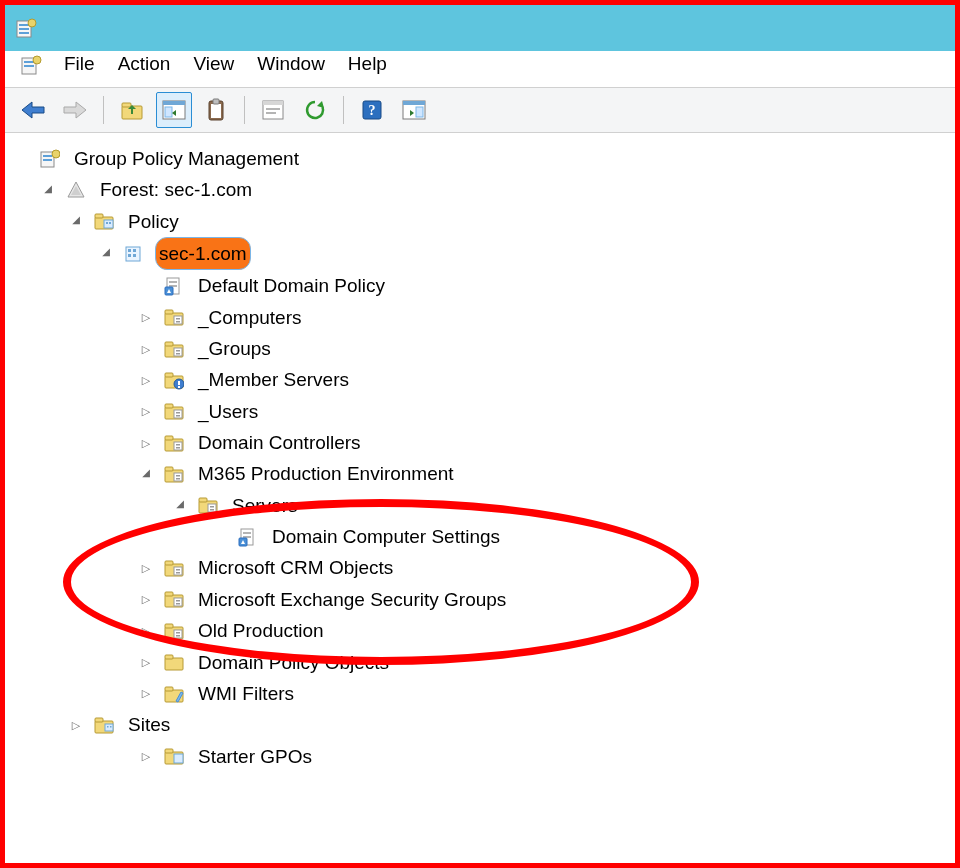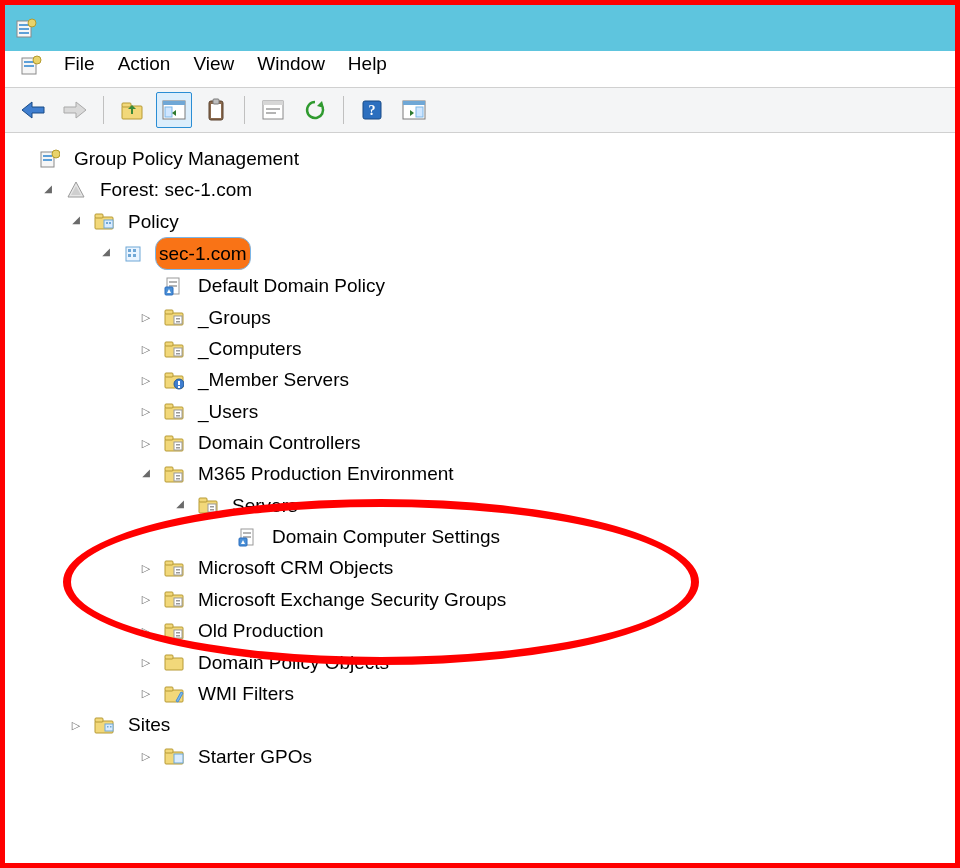--- a/index.html
+++ b/index.html
@@ -256,30 +256,30 @@
       <span class="lbl">Default Domain Policy</span>
     </div>
 
     <div class="row ind-4">
       <span class="toggle col"></span>
       <span class="ic">
           <svg width="20" height="20">
             <use href="#i-ou"></use>
           </svg>
         </span>
+      <span class="lbl">_Computers</span>
+    </div>
+    <div class="row ind-4">
+      <span class="toggle col"></span>
+      <span class="ic">
+          <svg width="20" height="20">
+            <use href="#i-ou"></use>
+          </svg>
+        </span>
       <span class="lbl">_Groups</span>
-    </div>
-    <div class="row ind-4">
-      <span class="toggle col"></span>
-      <span class="ic">
-          <svg width="20" height="20">
-            <use href="#i-ou"></use>
-          </svg>
-        </span>
-      <span class="lbl">_Computers</span>
     </div>
     <div class="row ind-4">
       <span class="toggle col"></span>
       <span class="ic">
           <svg width="20" height="20">
             <use href="#i-ou-ex"></use>
           </svg>
         </span>
       <span class="lbl">_Member Servers</span>
     </div>

